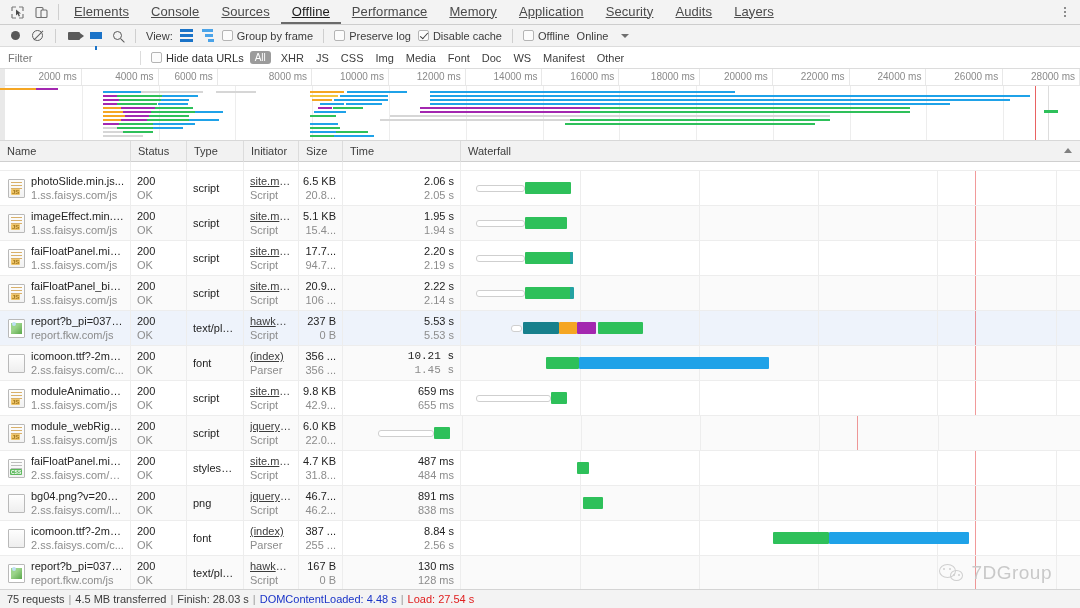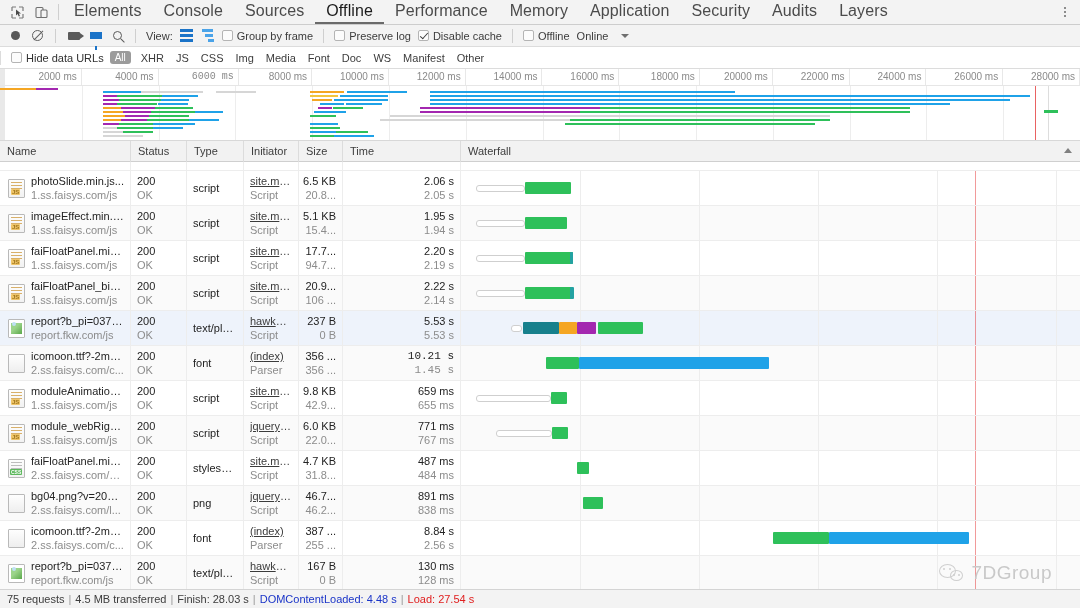--- a/index.html
+++ b/index.html
@@ -24,23 +24,24 @@
   }
   .tb-icons { display: flex; align-items: center; padding: 0 4px 0 6px; gap: 2px; }
   .tb-icon {
     width: 22px; height: 22px; display: flex; align-items: center; justify-content: center;
     color: #5a5a5a;
   }
   .tb-sep { width: 1px; background: #cfcfcf; margin: 4px 4px 4px 2px; }
   .tabs { display: flex; align-items: stretch; }
   .tab {
     padding: 11px 11px; display: flex; align-items: center;
-    font-size: 16px; color: #4b4b4b; letter-spacing: .1px;
+    font-size: 13px; color: #4b4b4b; letter-spacing: .1px;
     border-bottom: 2px solid transparent;
     white-space: nowrap;
+    text-decoration: underline;
   }
   .tab.active { color: #1b1b1b; border-bottom-color: #6a6a6a; }
   .tb-more {
     position: absolute; right: 6px; top: 0; bottom: 0;
     width: 18px; display: flex; align-items: center; justify-content: center;
     color: #5a5a5a; font-size: 14px; letter-spacing: 0; line-height: 4px;
   }
   .dots { display: flex; flex-direction: column; gap: 2px; align-items: center; }
   .dots i { width: 2px; height: 2px; background: #6a6a6a; border-radius: 50%; display: block; }
 
@@ -376,20 +377,21 @@
     <div class="vsep"></div>
     <label class="cbwrap">
       <span class="chk"></span>
       <span>Offline</span>
     </label>
     <span class="nt-label">Online</span>
     <span class="tri-down"></span>
   </div>
 
   <div class="filterbar">
+    <input class="filterinput" type="text" placeholder="Filter" style="">
     <div class="fbsep"></div>
     <label class="cbwrap">
       <span class="chk"></span>
       <span>Hide data URLs</span>
     </label>
     <div class="ftypes">
       <span class="ftype all">All</span>
       <span class="ftype">XHR</span>
       <span class="ftype">JS</span>
       <span class="ftype">CSS</span>
@@ -400,21 +402,21 @@
       <span class="ftype">WS</span>
       <span class="ftype">Manifest</span>
       <span class="ftype">Other</span>
     </div>
   </div>
 
   <div class="ruler" id="ruler">
     <div class="leftpad"></div>
   <div class="tick" style="left: 5px; width: 76.7857px;">2000 ms</div>
       <div class="tick" style="left: 81.7857px; width: 76.7857px;">4000 ms</div>
-      <div class="tick" style="left: 162px; width: 76.7857px; font-family: Liberation Mono, monospace;">6000 ms</div>
+      <div class="tick" style="left: 141px; width: 76.7857px;">6000 ms</div>
       <div class="tick" style="left: 235.357px; width: 76.7857px;">8000 ms</div>
       <div class="tick" style="left: 312.143px; width: 76.7857px;">10000 ms</div>
       <div class="tick" style="left: 388.929px; width: 76.7857px;">12000 ms</div>
       <div class="tick" style="left: 465.714px; width: 76.7857px;">14000 ms</div>
       <div class="tick" style="left: 542.5px; width: 76.7857px;">16000 ms</div>
       <div class="tick" style="left: 623px; width: 76.7857px;">18000 ms</div>
       <div class="tick" style="left: 696.071px; width: 76.7857px;">20000 ms</div>
       <div class="tick" style="left: 772.857px; width: 76.7857px;">22000 ms</div>
       <div class="tick" style="left: 849.643px; width: 76.7857px;">24000 ms</div>
       <div class="tick" style="left: 926.429px; width: 76.7857px;">26000 ms</div>
@@ -821,24 +823,20 @@
           <div class="l1">script</div>
         </div>
         <div class="cell initiator" style="width: 55px;">
           <div class="l1">jquery-c...</div>
           <div class="l2">Script</div>
         </div>
         <div class="cell right" style="width: 44px;">
           <div class="l1">6.0 KB</div>
           <div class="l2">22.0...</div>
         </div>
-        <div class="cell right" style="width: 118px;">
-          <div class="l1">771 ms</div>
-          <div class="l2">767 ms</div>
-        </div>
         <div class="wf">
           <div class="wfgrid" style="left: 119px;"></div>
           <div class="wfgrid" style="left: 238px;"></div>
           <div class="wfgrid" style="left: 357px;"></div>
           <div class="wfgrid" style="left: 476px;"></div>
           <div class="wfgrid" style="left: 595px;"></div>
           <div class="wfline" style="left: 514px; background: rgb(224, 32, 32); opacity: 0.45;"></div>
           <div class="bar hollow" style="left: 35px; width: 56px;"></div>
           <div class="bar" style="left: 91px; width: 16px; background: rgb(46, 192, 90);"></div>
         </div>

